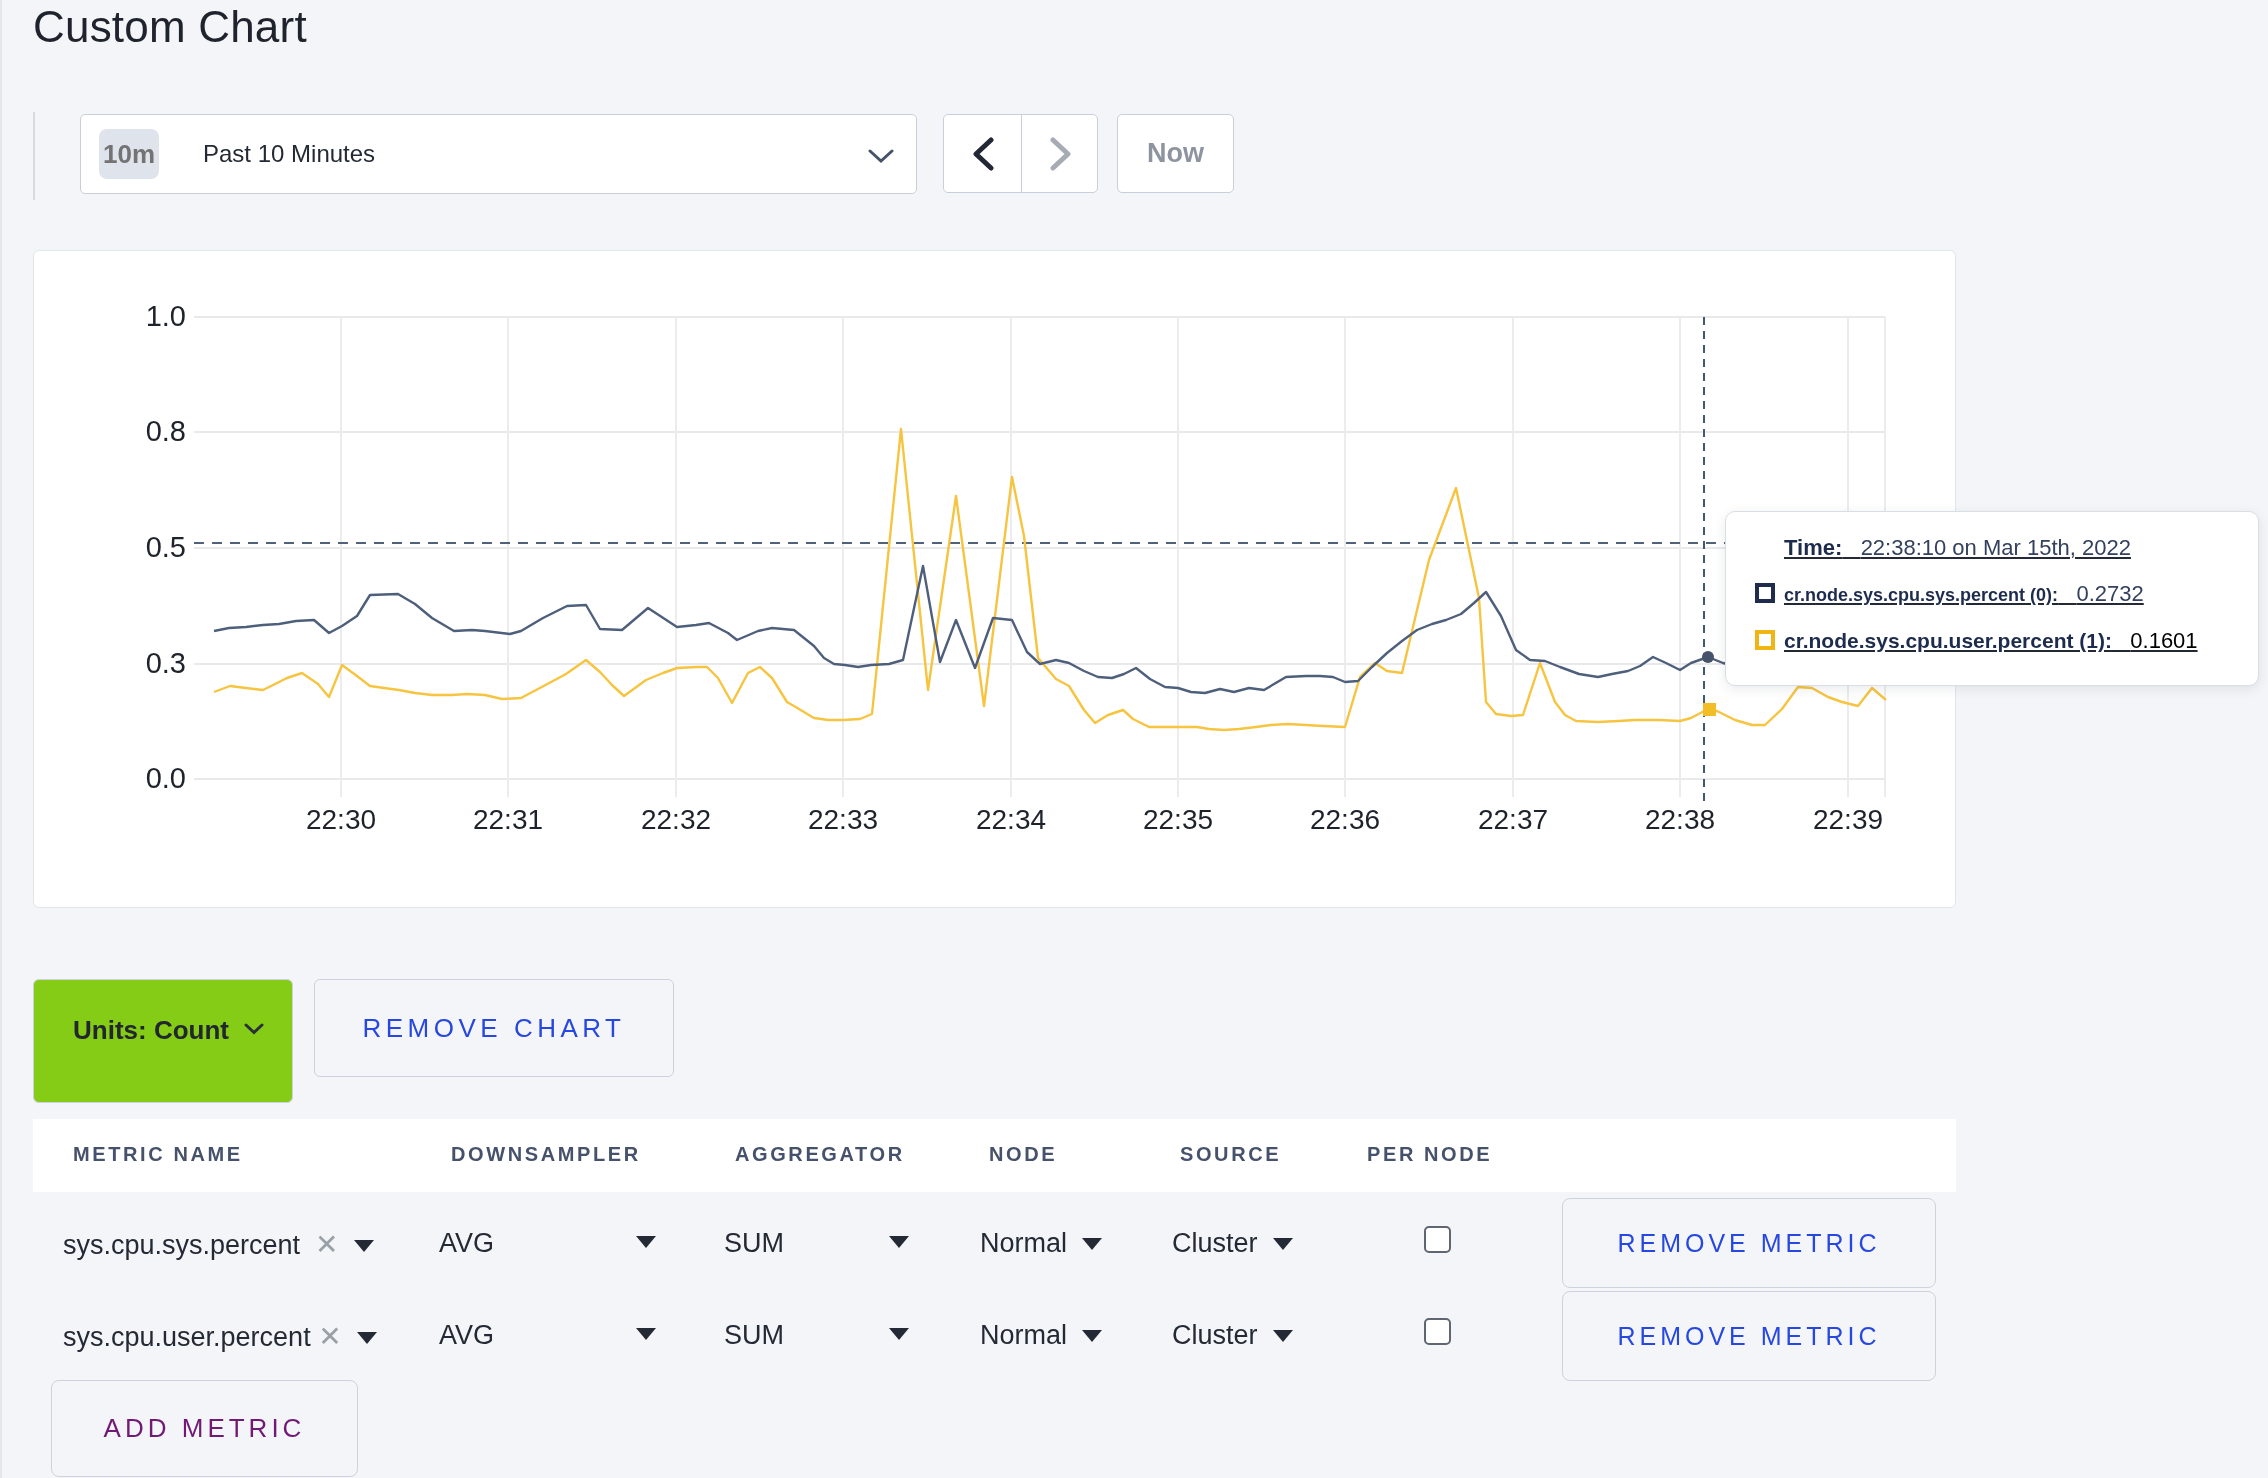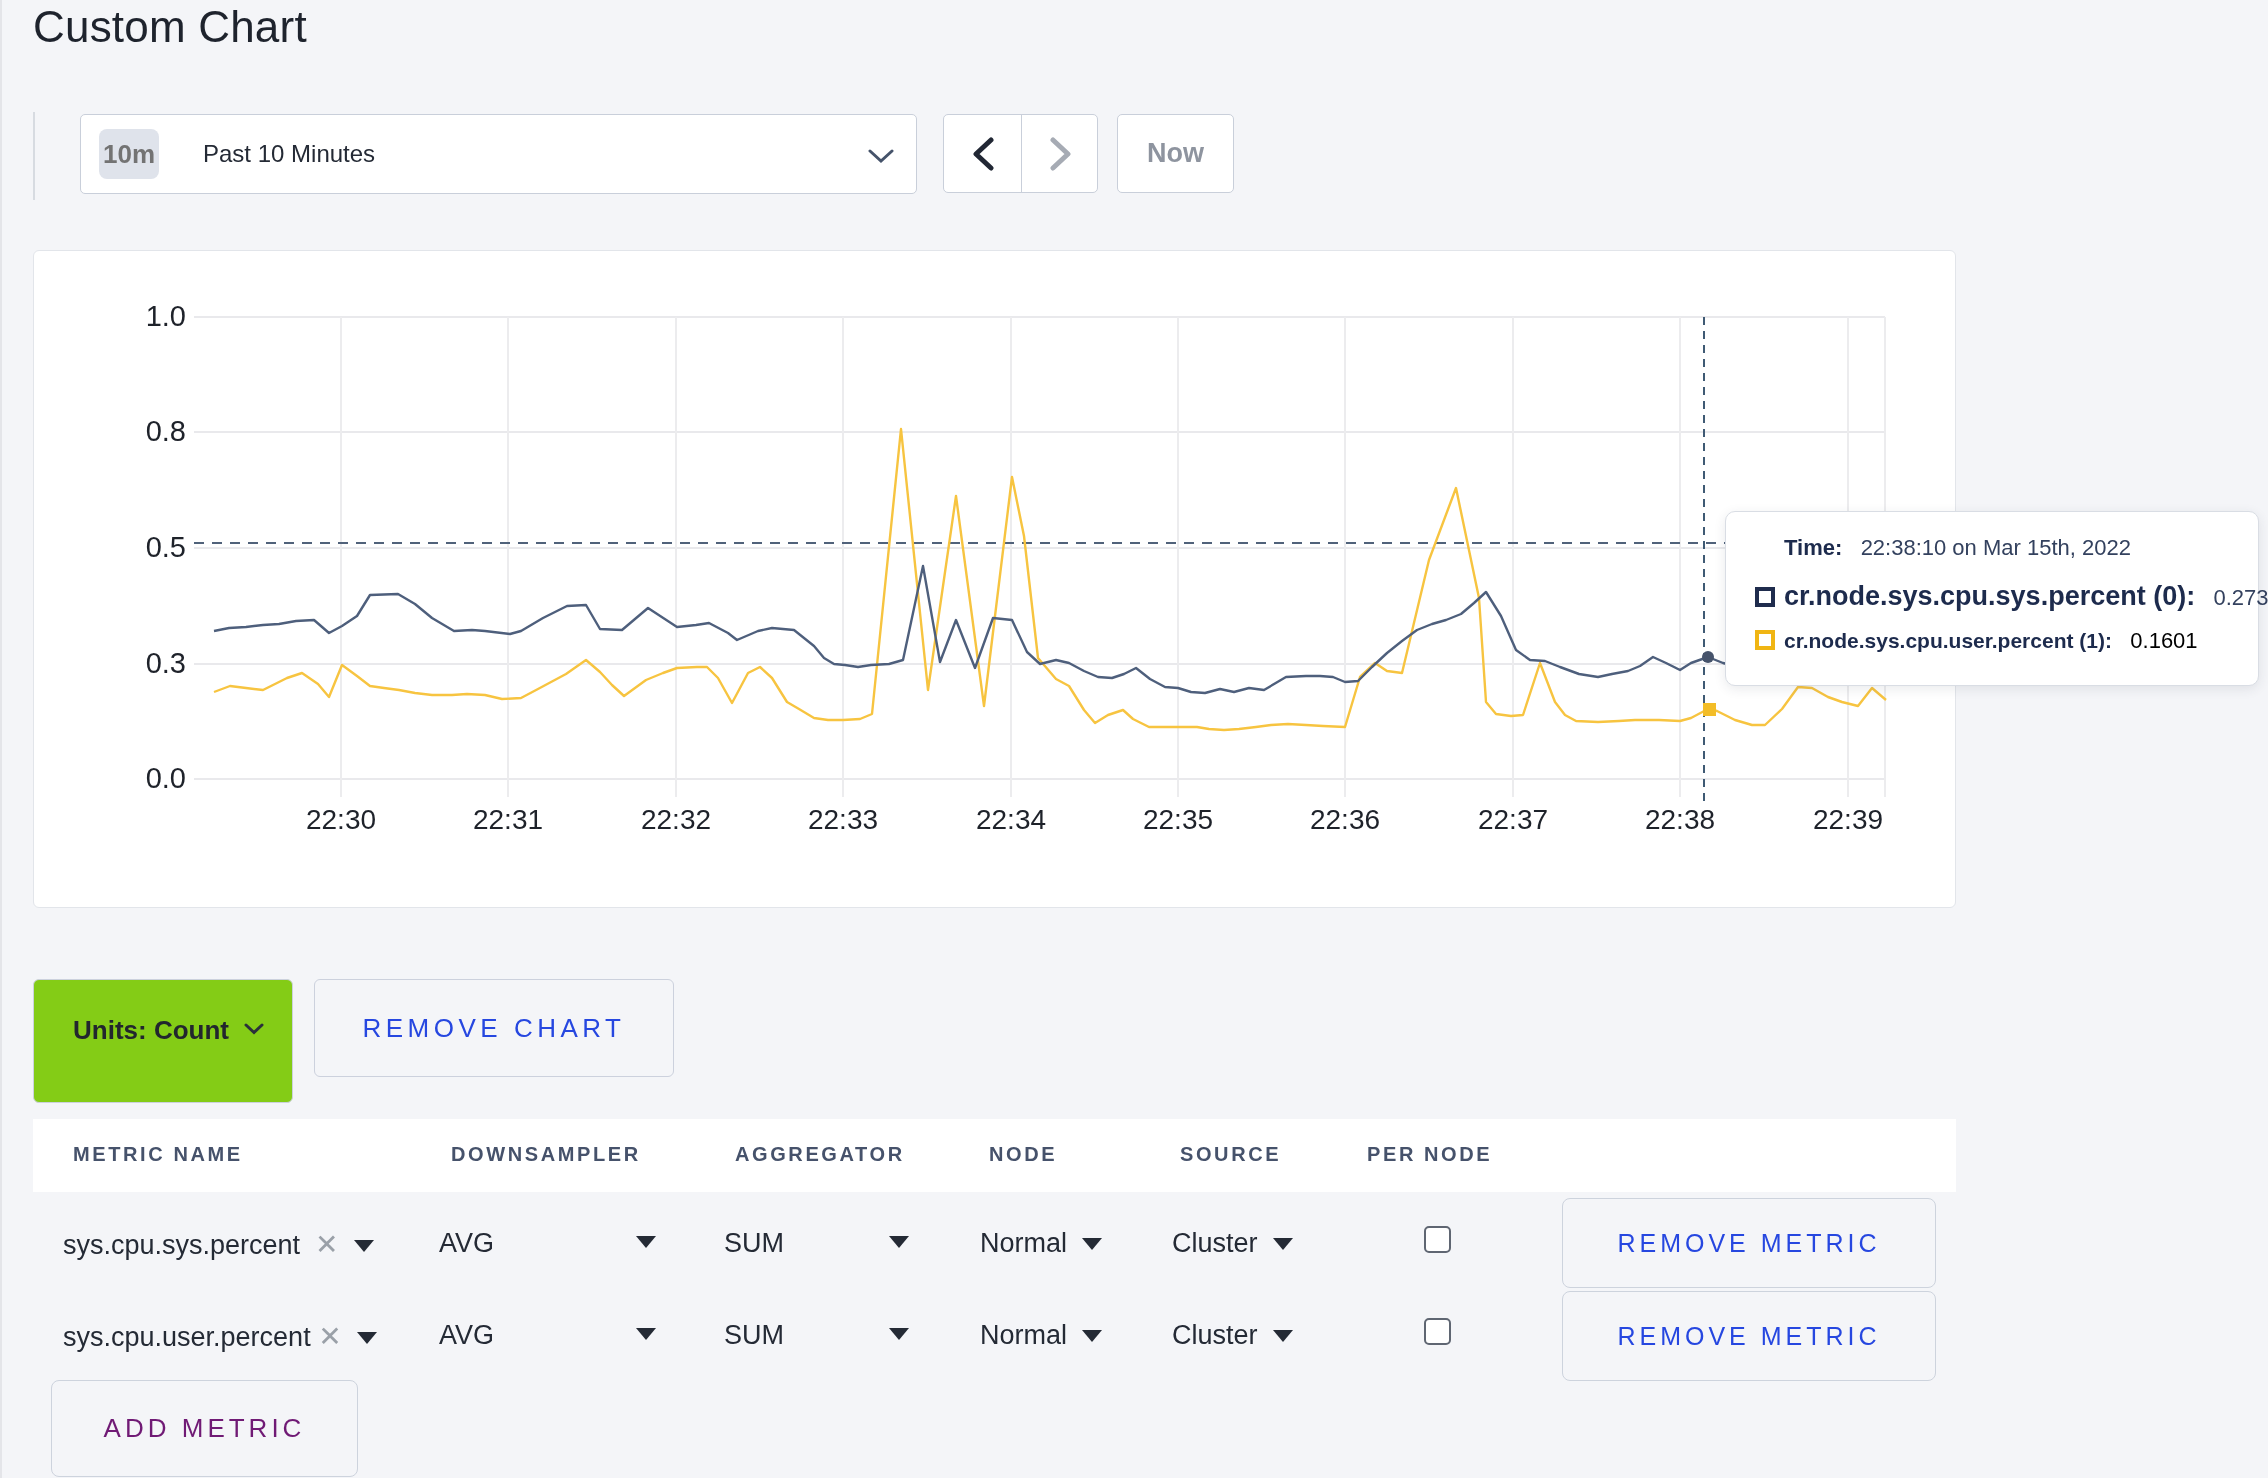--- a/index.html
+++ b/index.html
@@ -14,21 +14,21 @@
   .ddtext { margin-left:44px; font-size:24px; color:#242a35; }
   .ddchev { position:absolute; right:22px; top:34px; }
   .arrows { position:absolute; left:941px; top:114px; width:155px; height:79px; background:#fff; border:1px solid #c9cfda; border-radius:5px; }
   .arrows .sep { position:absolute; left:77px; top:0; width:1px; height:77px; background:#c9cfda; }
   .arrows svg { position:absolute; top:22px; }
   .nowbtn { position:absolute; left:1115px; top:114px; width:117px; height:79px; background:#fff; border:1px solid #c9cfda; border-radius:5px; text-align:center; line-height:76px; font-size:27px; font-weight:700; color:#8e949f; }
   .addchart { position:absolute; left:1299px; top:108px; width:292px; height:93px; background:#fff; border:1px solid #c9d0dc; border-radius:5px; text-align:center; line-height:91px; font-size:27px; letter-spacing:4.5px; color:#2647e0; }
   .card { position:absolute; left:31px; top:250px; width:1923px; height:658px; background:#fff; border:1px solid #e2e5ea; border-radius:6px; }
   #chartsvg { position:absolute; left:0; top:0; }
   .tooltip { position:absolute; left:1723px; top:511px; width:534px; height:175px; background:#fff; border:1px solid #d9dde4; border-radius:10px; box-shadow:0 3px 12px rgba(40,50,70,0.10); }
-  .tt-row { position:absolute; left:27px; font-size:22px; white-space:nowrap; }
+  .tt-row { position:absolute; left:27px; font-size:22px; white-space:nowrap;text-decoration:underline; }
   .tt-sw { display:inline-block; width:20px; height:20px; border-style:solid; border-width:4px; background:#fff; margin-right:9px; vertical-align:-2px; }
   .units { position:absolute; left:31px; top:979px; width:260px; height:124px; background:#84cc16; border:1px solid #ccd1dd; border-radius:6px; }
   .units .t { position:absolute; left:39px; top:35px; font-size:26px; font-weight:700; color:#22262e; }
   .units svg { position:absolute; right:28px; top:43px; }
   .removechart { position:absolute; left:312px; top:979px; width:360px; height:98px; border:1px solid #ccd1dd; border-radius:6px; text-align:center; line-height:96px; font-size:26px; letter-spacing:4.5px; color:#2647e0; }
   .thead { position:absolute; left:31px; top:1119px; width:1923px; height:73px; background:#fff; }
   .th { position:absolute; top:24px; font-size:20px; font-weight:700; letter-spacing:2.6px; color:#46526b; }
   .cell { position:absolute; font-size:27px; color:#242a35; white-space:nowrap;text-align:right; }
   .x { color:#9aa0a8; font-size:28px; }
   .tri { display:inline-block; width:0; height:0; border-left:10px solid transparent; border-right:10px solid transparent; border-top:12px solid #242a35; vertical-align:2px; }
@@ -98,21 +98,21 @@
   <line x1="192" y1="543" x2="1883" y2="543" stroke="#50627a" stroke-width="2" stroke-dasharray="10,8"></line>
   <line x1="1702" y1="317" x2="1702" y2="806" stroke="#3f5a74" stroke-width="2" stroke-dasharray="8,6"></line>
   <polyline points="212,692 228,686 244,688 261,690 285,678 300,673 316,684 327,697 340,665 355,676 368,686 382,688 397,690 413,693 430,695 450,695 465,694 483,695 500,699 519,698 536,689 564,674 584,660 598,672 610,685 622,696 644,680 661,673 675,668 695,667 705,667 716,678 730,703 746,673 758,667 770,678 785,702 797,709 812,718 826,720 841,720 858,719 870,714 899,429 926,690 954,496 982,706 1010,477 1022,536 1036,658 1042,665 1054,679 1067,686 1082,710 1093,723 1106,715 1121,710 1131,719 1147,727 1160,727 1176,727 1195,727 1207,729 1222,730 1237,729 1254,727 1269,725 1286,724 1304,725 1321,726 1343,727 1358,677 1373,663 1385,671 1400,673 1427,560 1454,488 1477,598 1484,702 1494,714 1509,716 1521,715 1538,663 1553,702 1563,715 1574,721 1596,722 1617,721 1633,720 1657,720 1678,721 1689,718 1706,709 1715,711 1733,720 1750,725 1763,725 1780,709 1796,687 1810,688 1826,697 1840,702 1856,706 1870,688 1884,700" fill="none" stroke="#f7c440" stroke-width="2.4" stroke-linejoin="round"></polyline>
   <polyline points="212,631 227,628 244,627 261,625 277,624 294,621 312,620 327,633 340,626 355,616 368,595 396,594 413,604 430,618 452,631 470,630 483,631 508,634 519,631 541,618 565,606 584,605 598,629 620,630 646,608 675,627 694,625 707,623 726,633 735,640 756,631 770,628 792,630 812,646 822,658 832,664 843,665 856,667 869,665 887,664 901,660 921,566 938,662 954,620 973,668 991,618 1010,620 1025,652 1038,664 1054,660 1067,663 1082,671 1096,677 1110,678 1122,674 1134,668 1148,679 1163,687 1176,688 1189,692 1203,693 1218,689 1232,692 1247,688 1262,690 1284,677 1304,676 1318,676 1331,677 1343,682 1356,681 1370,667 1385,653 1400,641 1415,630 1430,624 1444,620 1459,614 1472,603 1484,592 1499,616 1514,650 1528,660 1543,661 1558,667 1577,674 1596,677 1610,674 1626,671 1638,666 1651,657 1664,663 1678,670 1689,663 1706,657 1721,663 1740,668 1760,671 1780,667 1810,664 1840,666 1865,662 1884,664" fill="none" stroke="#4e5f7c" stroke-width="2.4" stroke-linejoin="round"></polyline>
   <circle cx="1706" cy="657" r="6" fill="#46536b"></circle>
   <rect x="1701" y="703" width="13" height="13" fill="#f3bd27"></rect>
   </svg>
 
   <div class="tooltip">
     <div class="tt-row" style="top:23px; left:58px;"><span style="font-weight:700; color:#1d2b4d;">Time:</span>&nbsp;&nbsp; <span style="color:#33415e">22:38:10 on Mar 15th, 2022</span></div>
-    <div class="tt-row" style="top:69px; left:29px;"><span class="tt-sw" style="border-color:#1f2c4d"></span><span style="font-weight:700;font-size:27px;color:#1d2b4d;">cr.node.sys.cpu.sys.percent (0):</span>&nbsp;&nbsp; <span style="color:#33415e">0.2732</span></div>
+    <div class="tt-row" style="top:69px; left:29px;"><span class="tt-sw" style="border-color:#1f2c4d"></span><span style="font-weight:700;font-size:18px;color:#1d2b4d;">cr.node.sys.cpu.sys.percent (0):</span>&nbsp;&nbsp; <span style="color:#33415e">0.2732</span></div>
     <div class="tt-row" style="top:116px; left:29px;"><span class="tt-sw" style="border-color:#f0b513"></span><span style="font-weight:700;font-size:21px;color:#1d2b4d;">cr.node.sys.cpu.user.percent (1):</span>&nbsp;&nbsp; <span style="color:#000000">0.1601</span></div>
   </div>
 
   <div class="units">
     <span class="t">Units: Count</span>
     <svg width="20" height="12" viewBox="0 0 20 12">
         <path d="M2 2 L10 9.5 L18 2" fill="none" stroke="#2a303b" stroke-width="3" stroke-linecap="round"></path>
       </svg>
   </div>
   <div class="removechart">REMOVE CHART</div>

